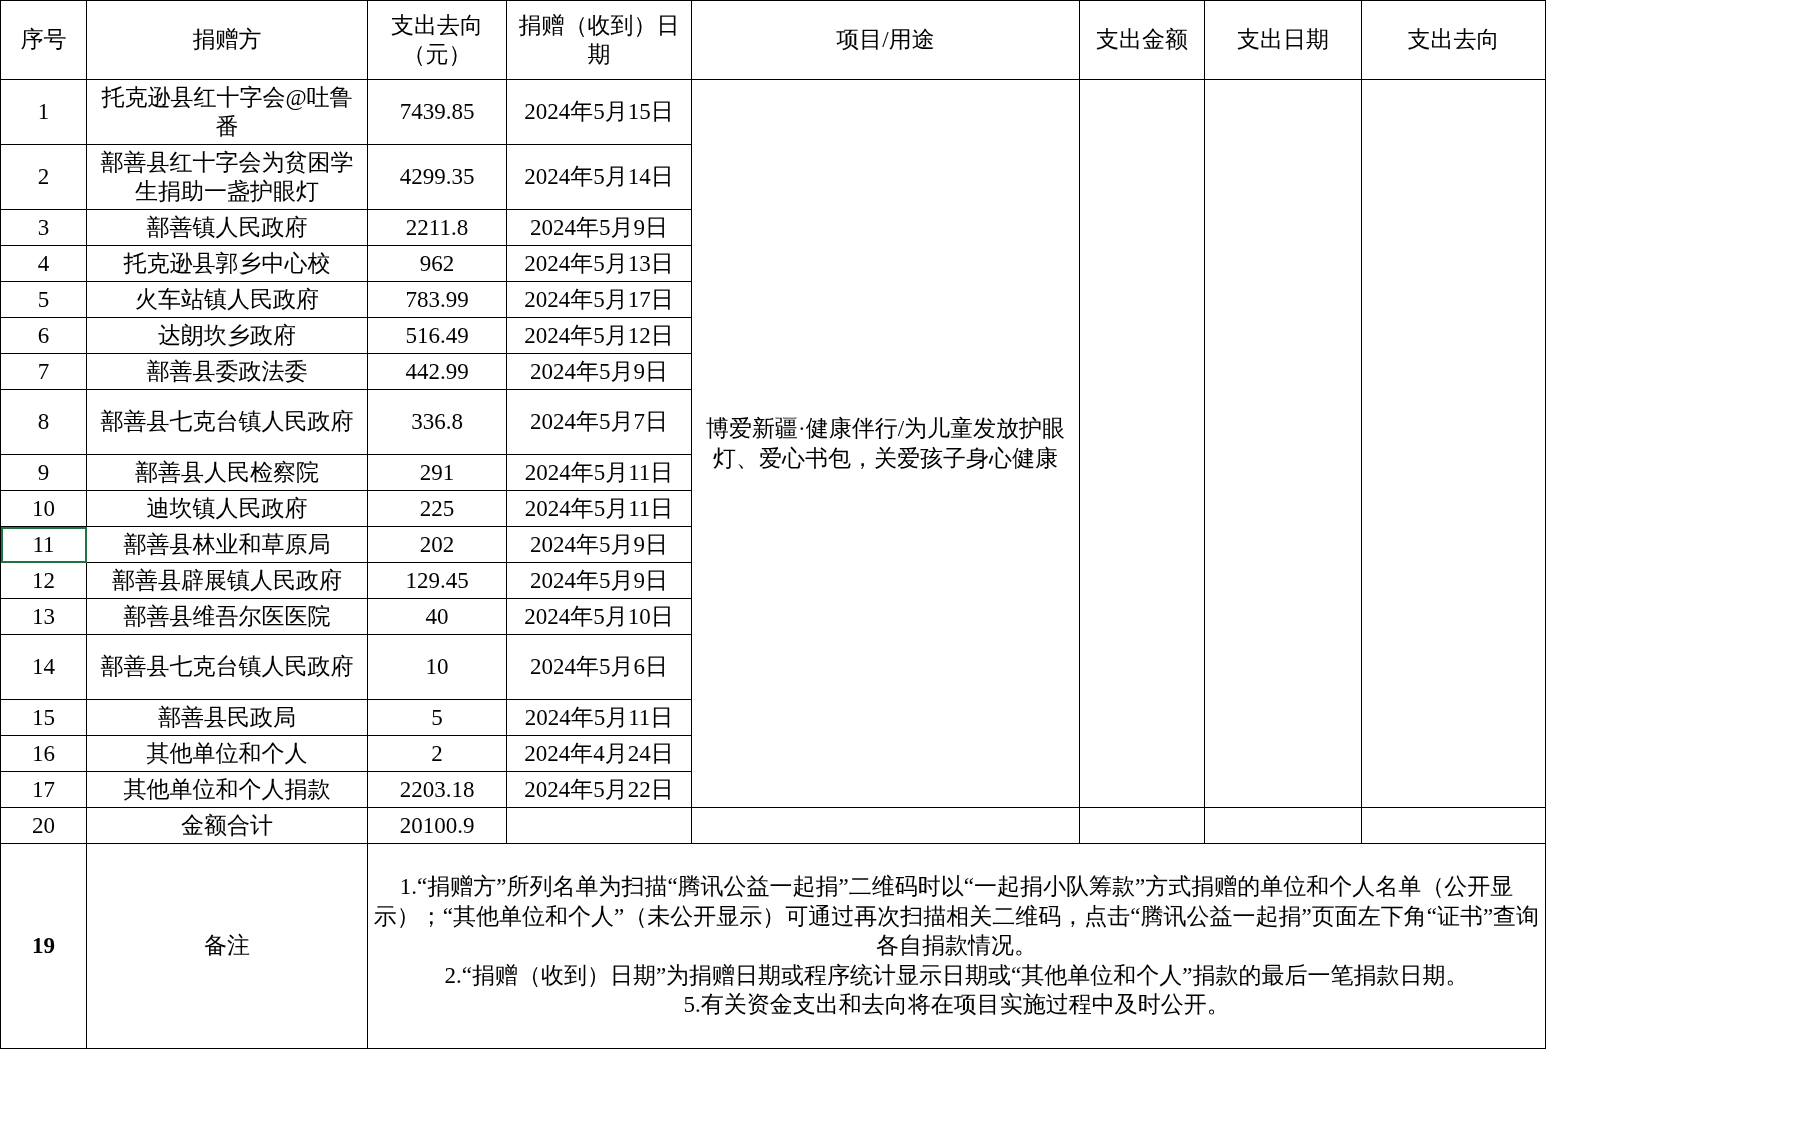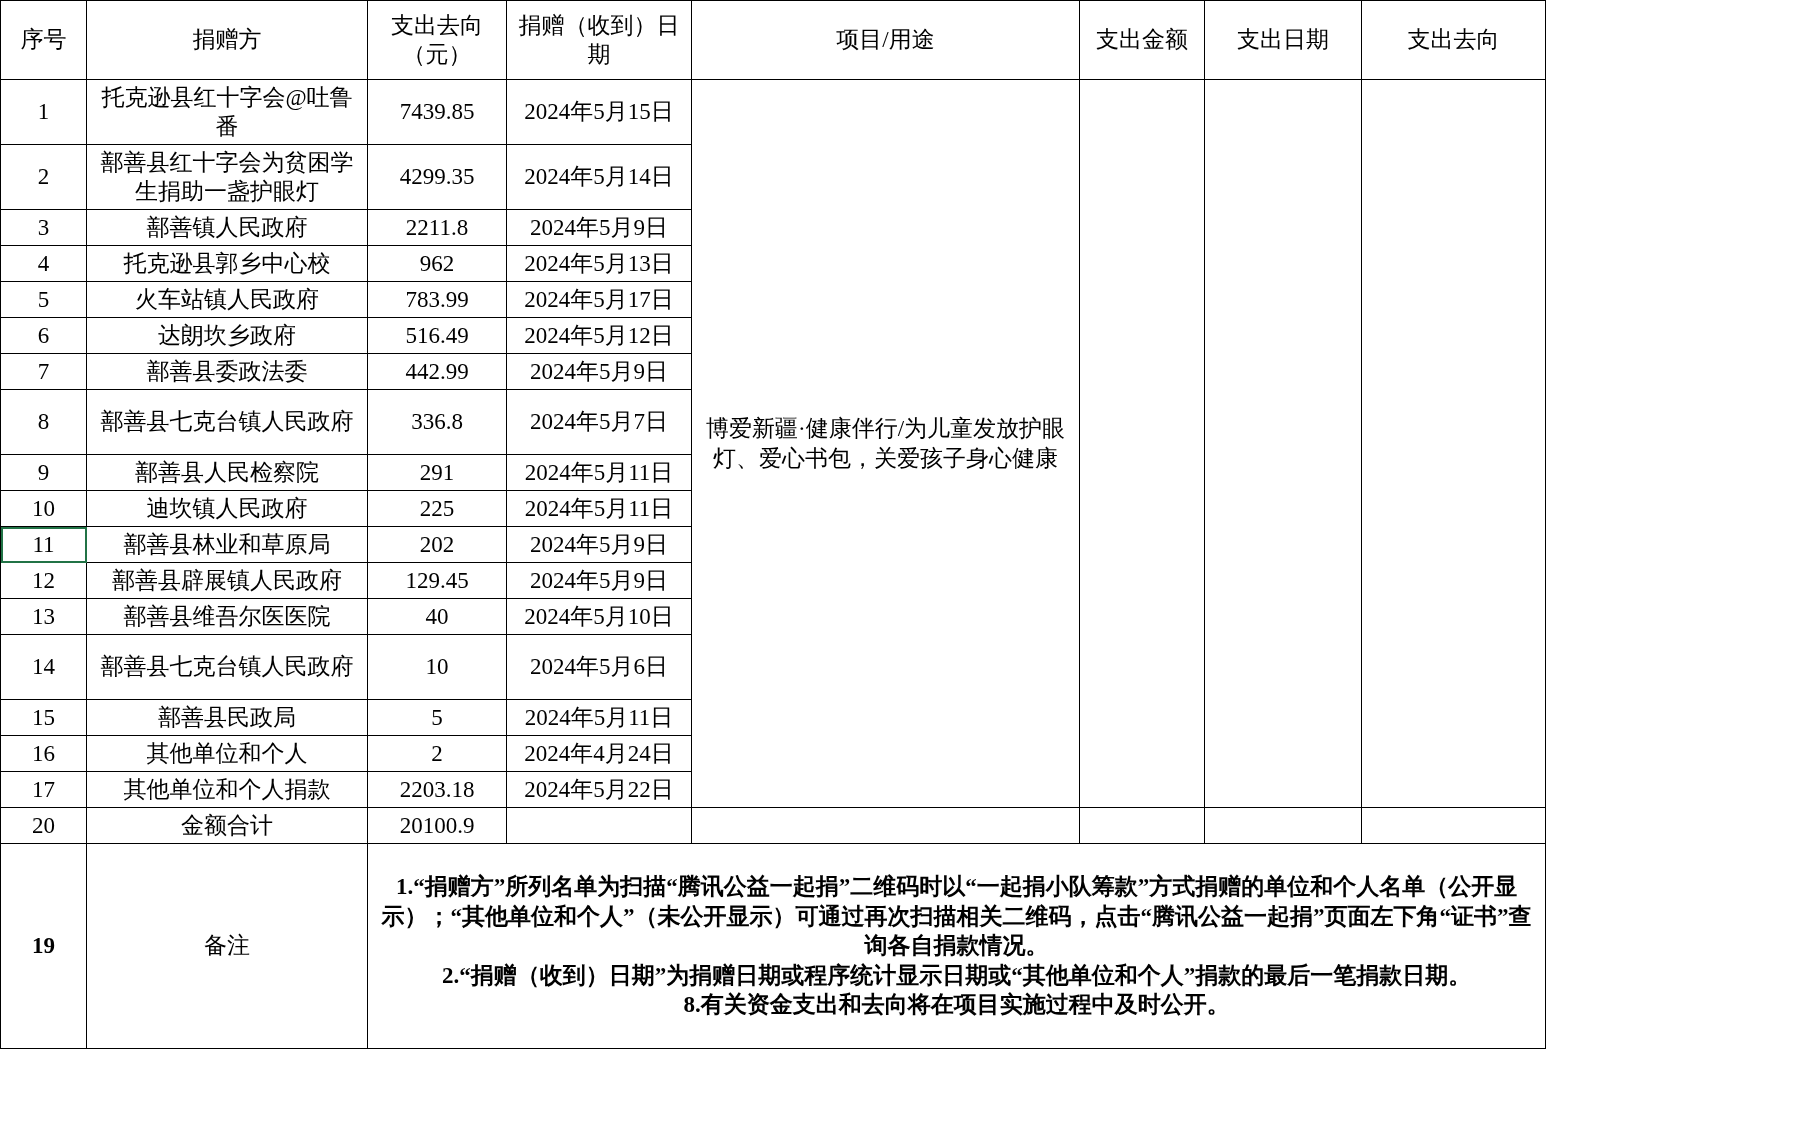--- a/index.html
+++ b/index.html
@@ -69,21 +69,20 @@
   td.notes-cell {
     text-align: left;
     vertical-align: top;
     font-size: 24px;
     line-height: 1.42;
     padding: 6px 6px 6px 8px;
   }
   td.notes-cell p {
     margin: 0;
     text-indent: 0;
-    font-weight: bold;
   }
   td.selected-cell {
     outline: 2px solid #217346;
     outline-offset: -2px;
     margin-top: 24px;
   }
 </style>
 </head>
 <body>
 
@@ -234,18 +233,18 @@
         <td></td>
         <td></td>
       </tr>
 
       <tr>
         <td style="height:200px;font-weight:bold;">19</td>
         <td>备注</td>
         <td class="notes-cell" colspan="6">
           <p>1.“捐赠方”所列名单为扫描“腾讯公益一起捐”二维码时以“一起捐小队筹款”方式捐赠的单位和个人名单（公开显示）；“其他单位和个人”（未公开显示）可通过再次扫描相关二维码，点击“腾讯公益一起捐”页面左下角“证书”查询各自捐款情况。</p>
           <p>2.“捐赠（收到）日期”为捐赠日期或程序统计显示日期或“其他单位和个人”捐款的最后一笔捐款日期。</p>
-          <p>8.有关资金支出和去向将在项目实施过程中及时公开。</p>
+          <p>5.有关资金支出和去向将在项目实施过程中及时公开。</p>
         </td>
       </tr>
     </tbody>
   </table>
 </div>
 
 </body></html>

